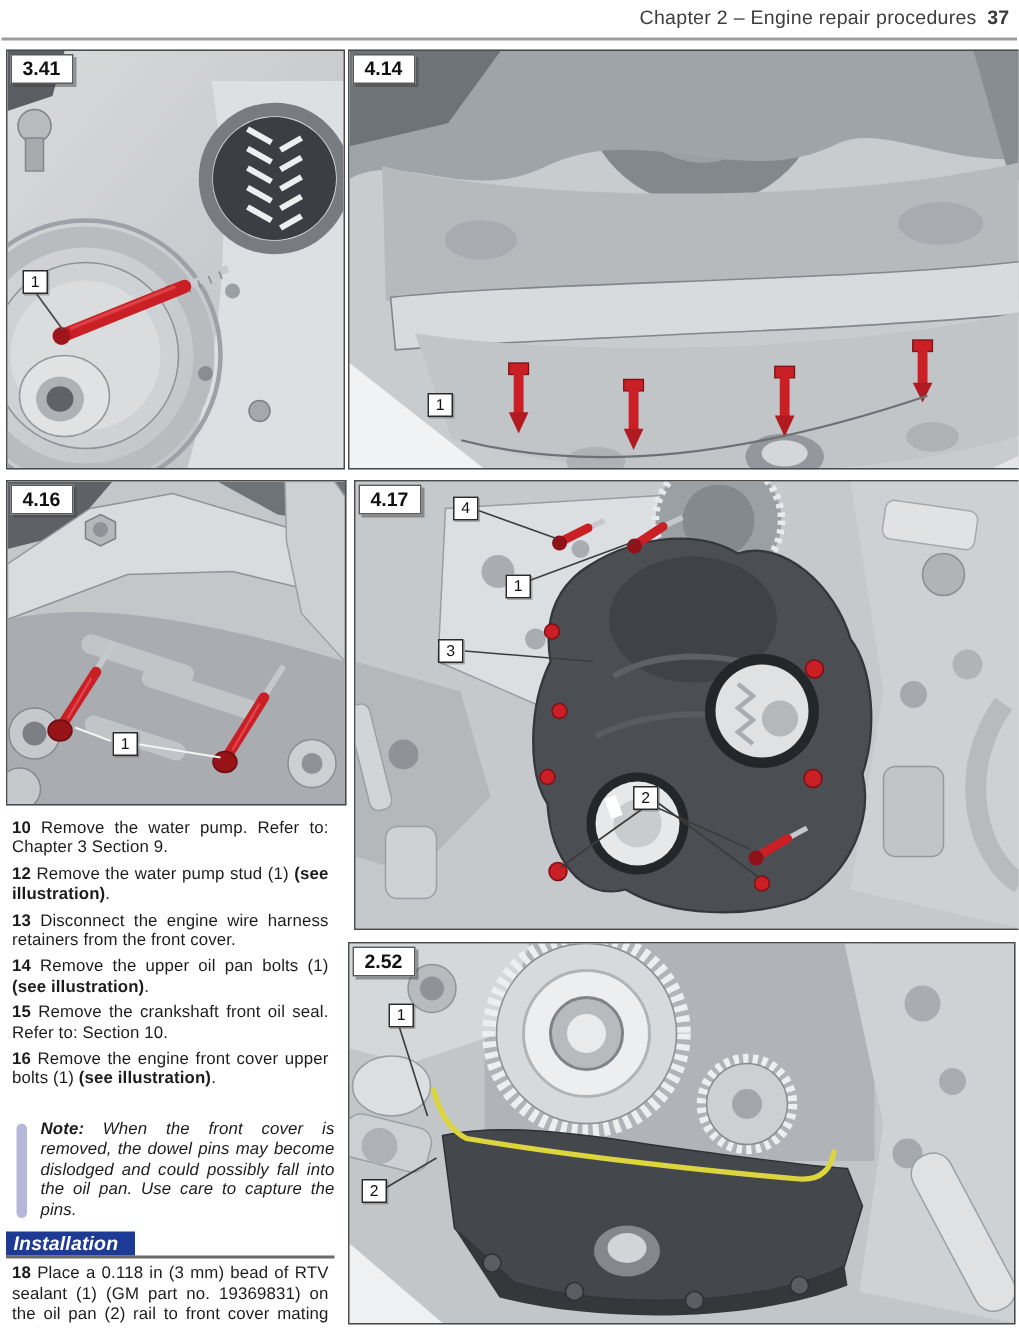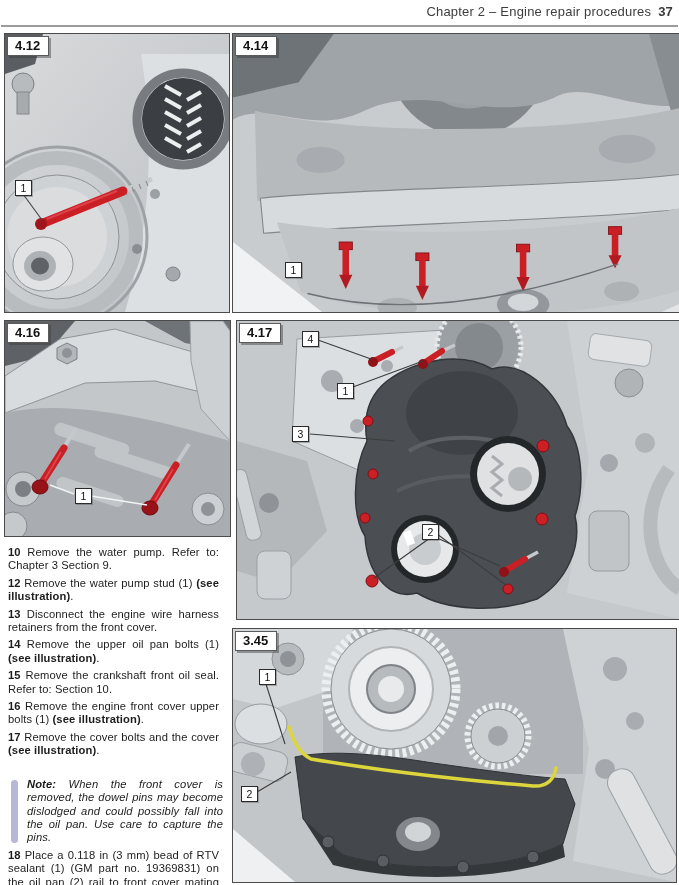--- a/index.html
+++ b/index.html
@@ -82,21 +82,21 @@
       <ellipse cx="35" cy="232" rx="9" ry="8.5" fill="#5f6367"></ellipse>
 
       <line x1="116" y1="158" x2="147" y2="145" stroke="#c8cbce" stroke-width="5"></line>
       <path d="M120,156 l2,5 M127,153 l2,5 M134,150 l2,5 M141,147 l2,5" stroke="#8d9195" stroke-width="1.2"></path>
       <line x1="36" y1="190" x2="118" y2="157" stroke="#cb1f26" stroke-width="9" stroke-linecap="round"></line>
       <line x1="42" y1="185" x2="112" y2="157" stroke="#e0474d" stroke-width="2" opacity=".85"></line>
       <ellipse cx="36" cy="190" rx="6" ry="6" fill="#a0151b"></ellipse>
 
       <line x1="18" y1="160" x2="37" y2="186" stroke="#4a4a4a" stroke-width="1.2"></line>
     </svg>
-    <div class="fig-label">4.12</div>
+    <div class="fig-label">3.41</div>
     <div class="callout" style="left:10px;top:146px;">1</div>
   </div>
 
   <div class="figure-panel" id="fp414">
     <svg viewBox="0 0 443 278">
       <rect width="443" height="278" fill="#c9cccf"></rect>
       <circle cx="215" cy="20" r="74" fill="#83888c" stroke="#5e6periodic"></circle>
       <circle cx="215" cy="20" r="48" fill="#9aa0a4"></circle>
       <circle cx="215" cy="20" r="20" fill="#6b7074"></circle>
       <path d="M0,0 H443 V58 C380,82 330,42 298,56 C240,86 180,42 120,70 C72,94 30,60 0,78 Z" fill="#9fa4a8"></path>
@@ -297,40 +297,42 @@
       </g>
       <polygon points="0,200 62,253 0,253" fill="#eef0f1"></polygon>
 
       <path d="M56,98 C60,112 66,124 78,130 C150,142 240,152 300,157 C315,158 321,150 323,139" fill="none" stroke="#dcd63c" stroke-width="3.5" stroke-linecap="round"></path>
 
       <g stroke="#3c3c3c" stroke-width="1.1">
         <line x1="33" y1="55" x2="52" y2="115"></line>
         <line x1="24" y1="163" x2="58" y2="143"></line>
       </g>
     </svg>
-    <div class="fig-label">3.45</div>
+    <div class="fig-label">2.52</div>
     <div class="callout" style="left:26px;top:40px;">1</div>
     <div class="callout" style="left:8px;top:157px;">2</div>
   </div>
 
   <div class="text-col">
     <div>
         <p class="step"><b>10</b> Remove the water pump. Refer to: Chapter 3 Section 9.</p>
         <p class="step"><b>12</b> Remove the water pump stud (1) <b>(see illustration)</b>.</p>
         <p class="step"><b>13</b> Disconnect the engine wire harness retainers from the front cover.</p>
         <p class="step"><b>14</b> Remove the upper oil pan bolts (1) <b>(see illustration)</b>.</p>
         <p class="step"><b>15</b> Remove the crankshaft front oil seal. Refer to: Section 10.</p>
         <p class="step"><b>16</b> Remove the engine front cover upper bolts (1) <b>(see illustration)</b>.</p>
-        <p class="step"><b>17</b> Remove the cover bolts and the cover <b>(see illustration)</b>.</p>
       </div>
 
     <div class="note">
       <div class="note-bar"></div>
       <p class="note-text"><b>Note:</b> <span>When the front cover is removed, the dowel pins may become dislodged and could possibly fall into the oil pan. Use care to capture the pins.</span></p>
     </div>
 
+    <div class="inst-header">
+      <span class="inst-badge">Installation</span>
+    </div>
 
     <div class="inst-step-wrap">
         <p class="step"><b>18</b> Place a 0.118 in (3 mm) bead of RTV sealant (1) (GM part no. 19369831) on the oil pan (2) rail to front cover mating surface .</p>
       </div>
   </div>
 
 </div>
 
 </body></html>

